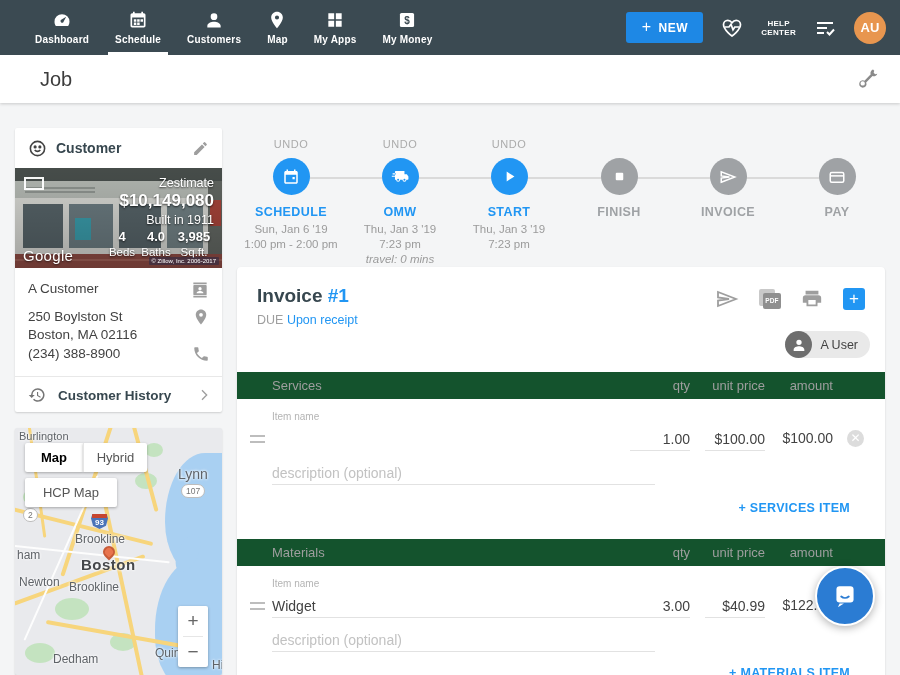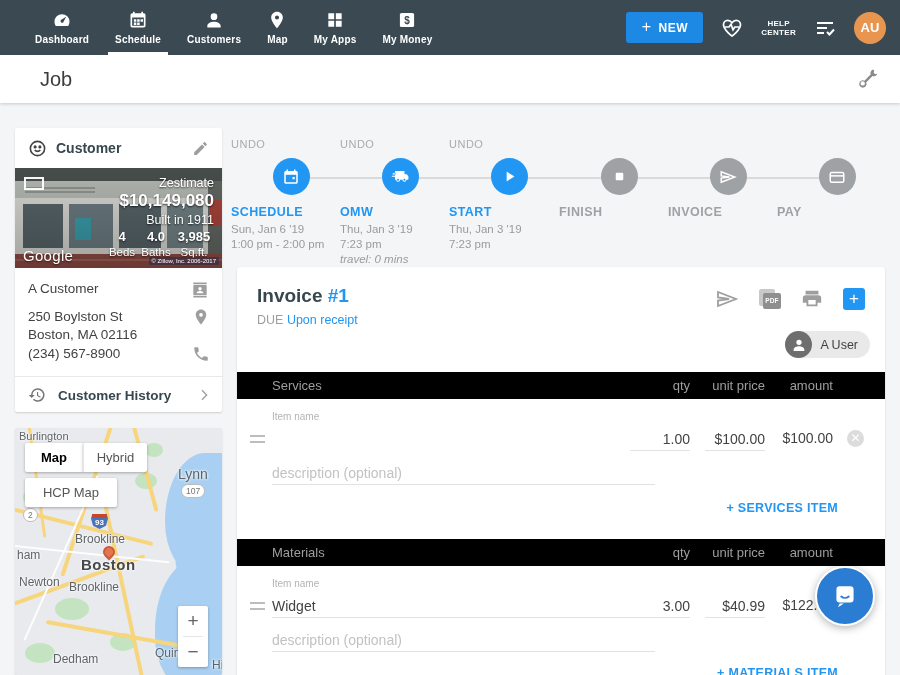--- a/index.html
+++ b/index.html
@@ -91,21 +91,21 @@
   .mbtn.map-b { left:10px; top:15px; width:58px; height:29px; font-weight:bold; color:#000; border-radius:2px 0 0 2px; }
   .mbtn.hyb-b { left:68px; top:15px; width:64px; height:29px; border-left:1px solid #E6E6E6; border-radius:0 2px 2px 0; }
   .mbtn.hcp-b { left:10px; top:50px; width:92px; height:29px; border-radius:2px; }
   .zoomctl { position:absolute; right:14px; bottom:8px; width:30px; background:#fff; box-shadow:0 1px 3px rgba(0,0,0,.3); border-radius:2px; }
   .zoomctl .zb { height:30px; display:flex; align-items:center; justify-content:center; font-size:19px; color:#666; cursor:pointer; }
   .zoomctl .zd { height:1px; background:#E6E6E6; margin:0 5px; }
 
   
   .timeline { position:absolute; left:237px; top:138px; width:648px; height:128px; }
   .tl-line { position:absolute; left:54px; right:48px; top:39px; height:2px; background:#DADADA; }
-  .step { position:absolute; top:0; width:120px; }
+  .step { position:absolute; top:0; width:120px; text-align:center; }
   .step .undo { font-size:11px; color:#ABABAB; letter-spacing:.5px; margin-bottom:7px; height:13px; cursor:pointer; }
   .step .circ { width:37px; height:37px; border-radius:50%; margin:0 auto; display:flex; align-items:center; justify-content:center; color:#fff; cursor:pointer; }
   .step.done .circ { background:#2196F3; }
   .step.pending .circ { background:#9FA2A5; }
   .step .slbl { margin-top:10px; font-size:12.5px; font-weight:bold; letter-spacing:.4px; }
   .step.done .slbl { color:#2196F3; }
   .step.pending .slbl { color:#9FA2A5; }
   .step .dt { font-size:11.5px; color:#9B9B9B; line-height:15px; margin-top:3px; }
   .step .dt .trav { font-style:italic; }
 
@@ -119,37 +119,37 @@
   .inv-actions { position:absolute; right:20px; top:20px; display:flex; align-items:center; gap:20px; }
   .inv-actions .aic { color:#9E9E9E; cursor:pointer; }
   .pdf-ic { position:relative; width:22px; height:20px; cursor:pointer; }
   .pdf-ic .pg { position:absolute; left:0; top:0; width:16px; height:17px; background:#C9C9C9; border-radius:2px; }
   .pdf-ic .fr { position:absolute; right:0; bottom:0; width:18px; height:16px; background:#8F8F8F; border-radius:2px; color:#fff; font-size:6.5px; font-weight:bold; text-align:center; line-height:16px; letter-spacing:.2px; }
   .add-sq { width:22px; height:22px; background:#2196F3; border-radius:3px; color:#fff; font-size:17px; line-height:21px; text-align:center; cursor:pointer; }
   .assignee { position:absolute; right:15px; top:64px; height:27px; background:#E9E9E9; border-radius:14px; display:flex; align-items:center; padding-right:12px; cursor:pointer; }
   .assignee .av { width:27px; height:27px; border-radius:50%; background:#6E6E6E; color:#fff; display:flex; align-items:center; justify-content:center; margin-right:8px; }
   .assignee .nm { font-size:12.5px; color:#424242; }
 
-  .sec-strip { position:absolute; left:0; width:648px; height:27px; background:#000000; }
+  .sec-strip { position:absolute; left:0; width:648px; height:27px; background:#14532d; }
   .sec-strip .sname { position:absolute; left:35px; top:6px; font-size:13px; color:#9E9E9E; }
   .sec-strip .c-qty { position:absolute; right:195px; top:6px; font-size:13px; color:#9E9E9E; }
   .sec-strip .c-unit { position:absolute; right:120px; top:6px; font-size:13px; color:#9E9E9E; }
   .sec-strip .c-amt { position:absolute; right:52px; top:6px; font-size:13px; color:#9E9E9E; }
   .strip-1 { top:105px; } .strip-2 { top:272px; }
 
   .itm-label { position:absolute; left:35px; font-size:10px; color:#B4B4B4; }
   .drag { position:absolute; left:13px; width:15px; height:8px; border-top:2px solid #BDBDBD; border-bottom:2px solid #BDBDBD; cursor:grab; }
   .fld { position:absolute; border:none; border-bottom:1px solid #E2E2E2; background:transparent; font-family:inherit; font-size:14px; color:#424242; outline:none; height:24px; }
   .fld::placeholder { color:#C2C2C2; }
   .fld.name { left:35px; width:383px; }
   .fld.qty { right:195px; width:60px; text-align:right; }
   .fld.unit { right:120px; width:60px; text-align:right; }
   .amt { position:absolute; right:52px; font-size:14px; color:#424242; }
   .del { position:absolute; right:21px; width:17px; height:17px; border-radius:50%; background:#DCDCDC; color:#fff; font-size:12px; line-height:16px; text-align:center; cursor:pointer; }
-  .add-link { position:absolute; right:47px; font-size:12.5px; font-weight:bold; color:#2196F3; letter-spacing:.3px; cursor:pointer; }
+  .add-link { position:absolute; right:35px; font-size:12.5px; font-weight:bold; color:#2196F3; letter-spacing:.3px; cursor:pointer; }
 
   .chat-bubble { position:absolute; left:815px; top:566px; width:60px; height:60px; border-radius:50%; background:#2B7CD3; border:2px solid #fff; box-shadow:0 2px 8px rgba(0,0,0,.3); display:flex; align-items:center; justify-content:center; cursor:pointer; z-index:40; }
 </style>
 </head>
 <body>
 
 <div class="nav">
   <div class="nav-left">
     <div class="nav-item">
       <span class="ic">
@@ -303,21 +303,21 @@
       <span>250 Boylston St</span><br>
       <span>Boston, MA 02116</span>
     </span>
     <span class="ric">
       <svg width="18" height="18" viewBox="0 0 24 24" fill="currentColor">
           <path d="M12 2C8.1 2 5 5.1 5 9c0 5.2 7 13 7 13s7-7.8 7-13c0-3.9-3.1-7-7-7zm0 9.5A2.5 2.5 0 1 1 14.5 9 2.5 2.5 0 0 1 12 11.5z"></path>
         </svg>
     </span>
   </div>
   <div class="cust-row row-phone">
-    <span class="txt">(234) 567-8900</span>
+    <span class="txt">(234) 388-8900</span>
     <span class="ric">
       <svg width="18" height="18" viewBox="0 0 24 24" fill="currentColor">
           <path d="M6.6 10.8c1.4 2.8 3.8 5.1 6.6 6.6l2.2-2.2c.3-.3.7-.4 1-.2 1.1.4 2.3.6 3.6.6.6 0 1 .4 1 1V20c0 .6-.4 1-1 1C10.6 21 3 13.4 3 4c0-.6.4-1 1-1h3.5c.6 0 1 .4 1 1 0 1.2.2 2.4.6 3.6.1.3 0 .7-.2 1l-2.3 2.2z"></path>
         </svg>
     </span>
   </div>
   <div class="cust-div"></div>
   <div class="row-hist">
     <span class="hic">
       <svg width="18" height="18" viewBox="0 0 24 24" fill="currentColor">

